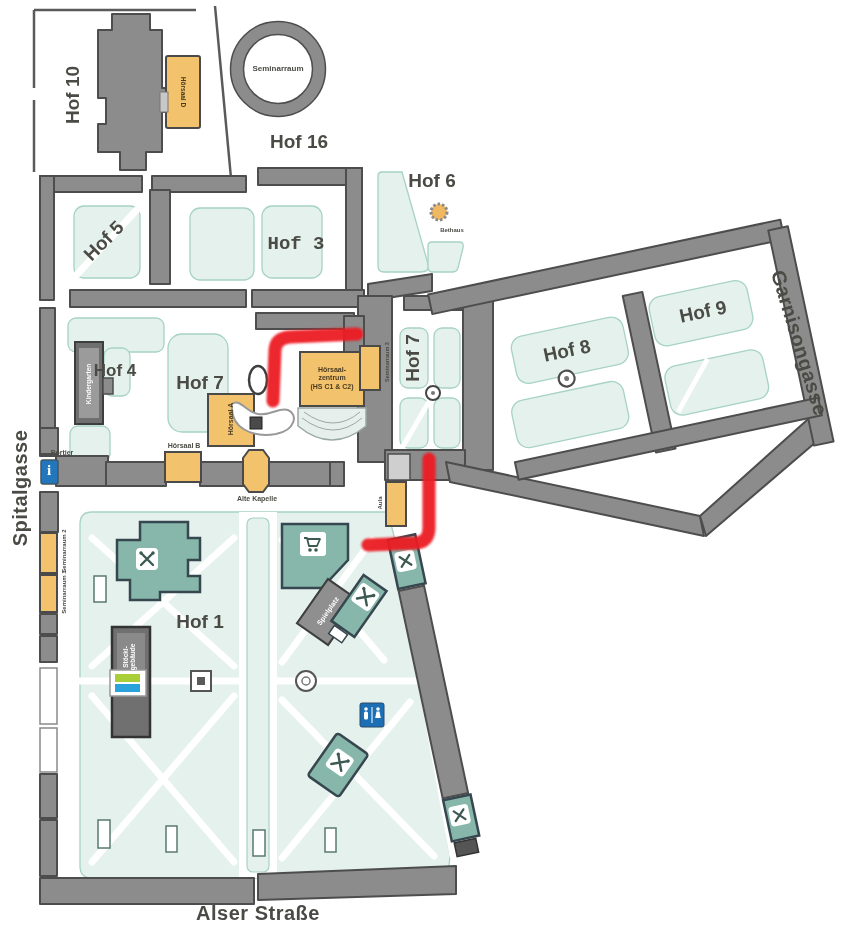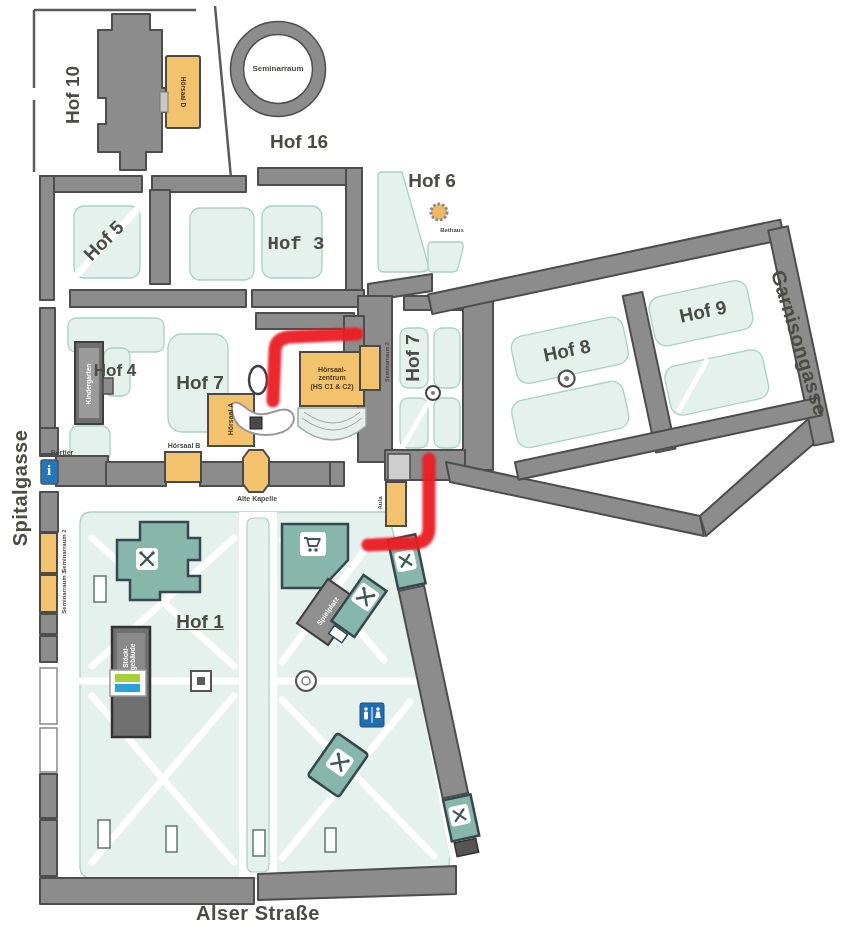--- a/index.html
+++ b/index.html
@@ -303,21 +303,21 @@
 <div class="lbl big rm90" style="left:73px;top:95px;">Hof 10</div>
 <div class="lbl big" style="left:299px;top:142px;">Hof 16</div>
 <div class="lbl big rm45" style="left:104px;top:241px;">Hof 5</div>
 <div class="lbl big" style="left:296px;top:245px;font-family:Liberation Mono, monospace;">Hof 3</div>
 <div class="lbl big" style="left:432px;top:181px;">Hof 6</div>
 <div class="lbl big" style="left:115px;top:331px;font-size:17px;margin-top:40px;">Hof 4</div>
 <div class="lbl big" style="left:200px;top:383px;">Hof 7</div>
 <div class="lbl big rm90" style="left:413px;top:358px;">Hof 7</div>
 <div class="lbl big rm12" style="left:567px;top:351px;">Hof 8</div>
 <div class="lbl big rm12" style="left:703px;top:312px;">Hof 9</div>
-<div class="lbl big" style="left:200px;top:622px;text-decoration:underline;">Hof 1</div>
+<div class="lbl big" style="left:200px;top:622px;">Hof 1</div>
 
 <div class="lbl small" style="left:278px;top:69px;font-size:8px;">Seminarraum</div>
 <div class="lbl tiny onorange r90" style="left:183px;top:92px;">Hörsaal D</div>
 <div class="lbl tiny" style="left:452px;top:230px;font-size:6px;">Bethaus</div>
 <div class="lbl tiny white rm90" style="left:89px;top:384px;">Kindergarten</div>
 <div class="lbl tiny onorange rm90" style="left:231px;top:419px;font-size:7px;">Hörsaal A</div>
 <div class="lbl small" style="left:184px;top:446px;font-size:7px;">Hörsaal B</div>
 <div class="lbl small" style="left:257px;top:499px;font-size:7px;">Alte Kapelle</div>
 <div class="lbl small" style="left:62px;top:453px;font-size:7px;">Portier</div>
 <div class="lbl tiny rm90" style="left:380px;top:503px;font-size:6px;">Aula</div>

